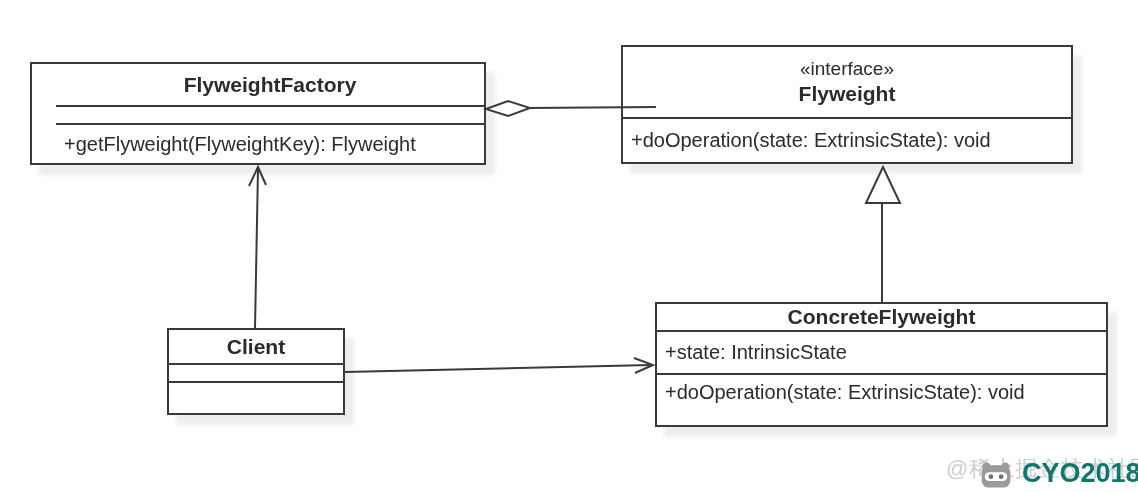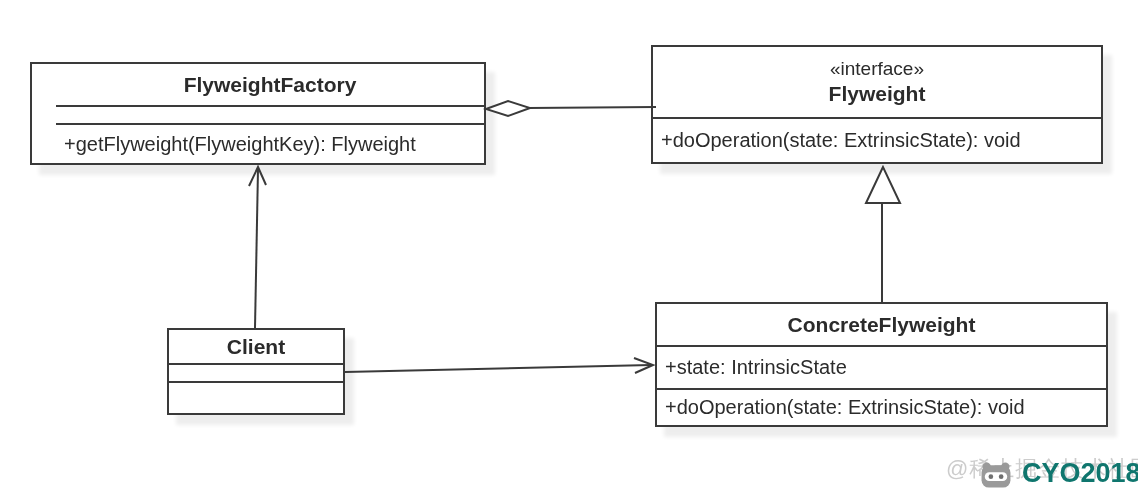--- a/index.html
+++ b/index.html
@@ -43,30 +43,30 @@
 <body>
 
 <div class="canvas">
 
   <div class="uml-box" style="left:30px;top:62px;width:456px;height:103px;padding-left:24px;">
     <div class="uml-title" style="height:41px;">FlyweightFactory</div>
     <div class="compartment empty" style="height:18px;"></div>
     <div class="compartment" style="height:40px;text-align:center;">+getFlyweight(FlyweightKey): Flyweight</div>
   </div>
 
-  <div class="uml-box" style="left:651px;top:45px;width:452px;height:119px;">
+  <div class="uml-box" style="left:621px;top:45px;width:452px;height:119px;">
     <div class="uml-title" style="height:70px;">
       <span class="stereotype">«interface»</span>
       <span>Flyweight</span>
     </div>
     <div class="compartment" style="height:45px;">+doOperation(state: ExtrinsicState): void</div>
   </div>
 
   <div class="uml-box" style="left:655px;top:302px;width:453px;height:125px;">
-    <div class="uml-title" style="height:41px;">ConcreteFlyweight</div>
+    <div class="uml-title" style="height:26px;">ConcreteFlyweight</div>
     <div class="compartment" style="height:43px;">+state: IntrinsicState</div>
     <div class="compartment" style="height:37px;">+doOperation(state: ExtrinsicState): void</div>
   </div>
 
   <div class="uml-box" style="left:167px;top:328px;width:178px;height:87px;">
     <div class="uml-title" style="height:33px;">Client</div>
     <div class="compartment empty" style="height:18px;"></div>
     <div class="compartment empty" style="height:20px;"></div>
   </div>
 

